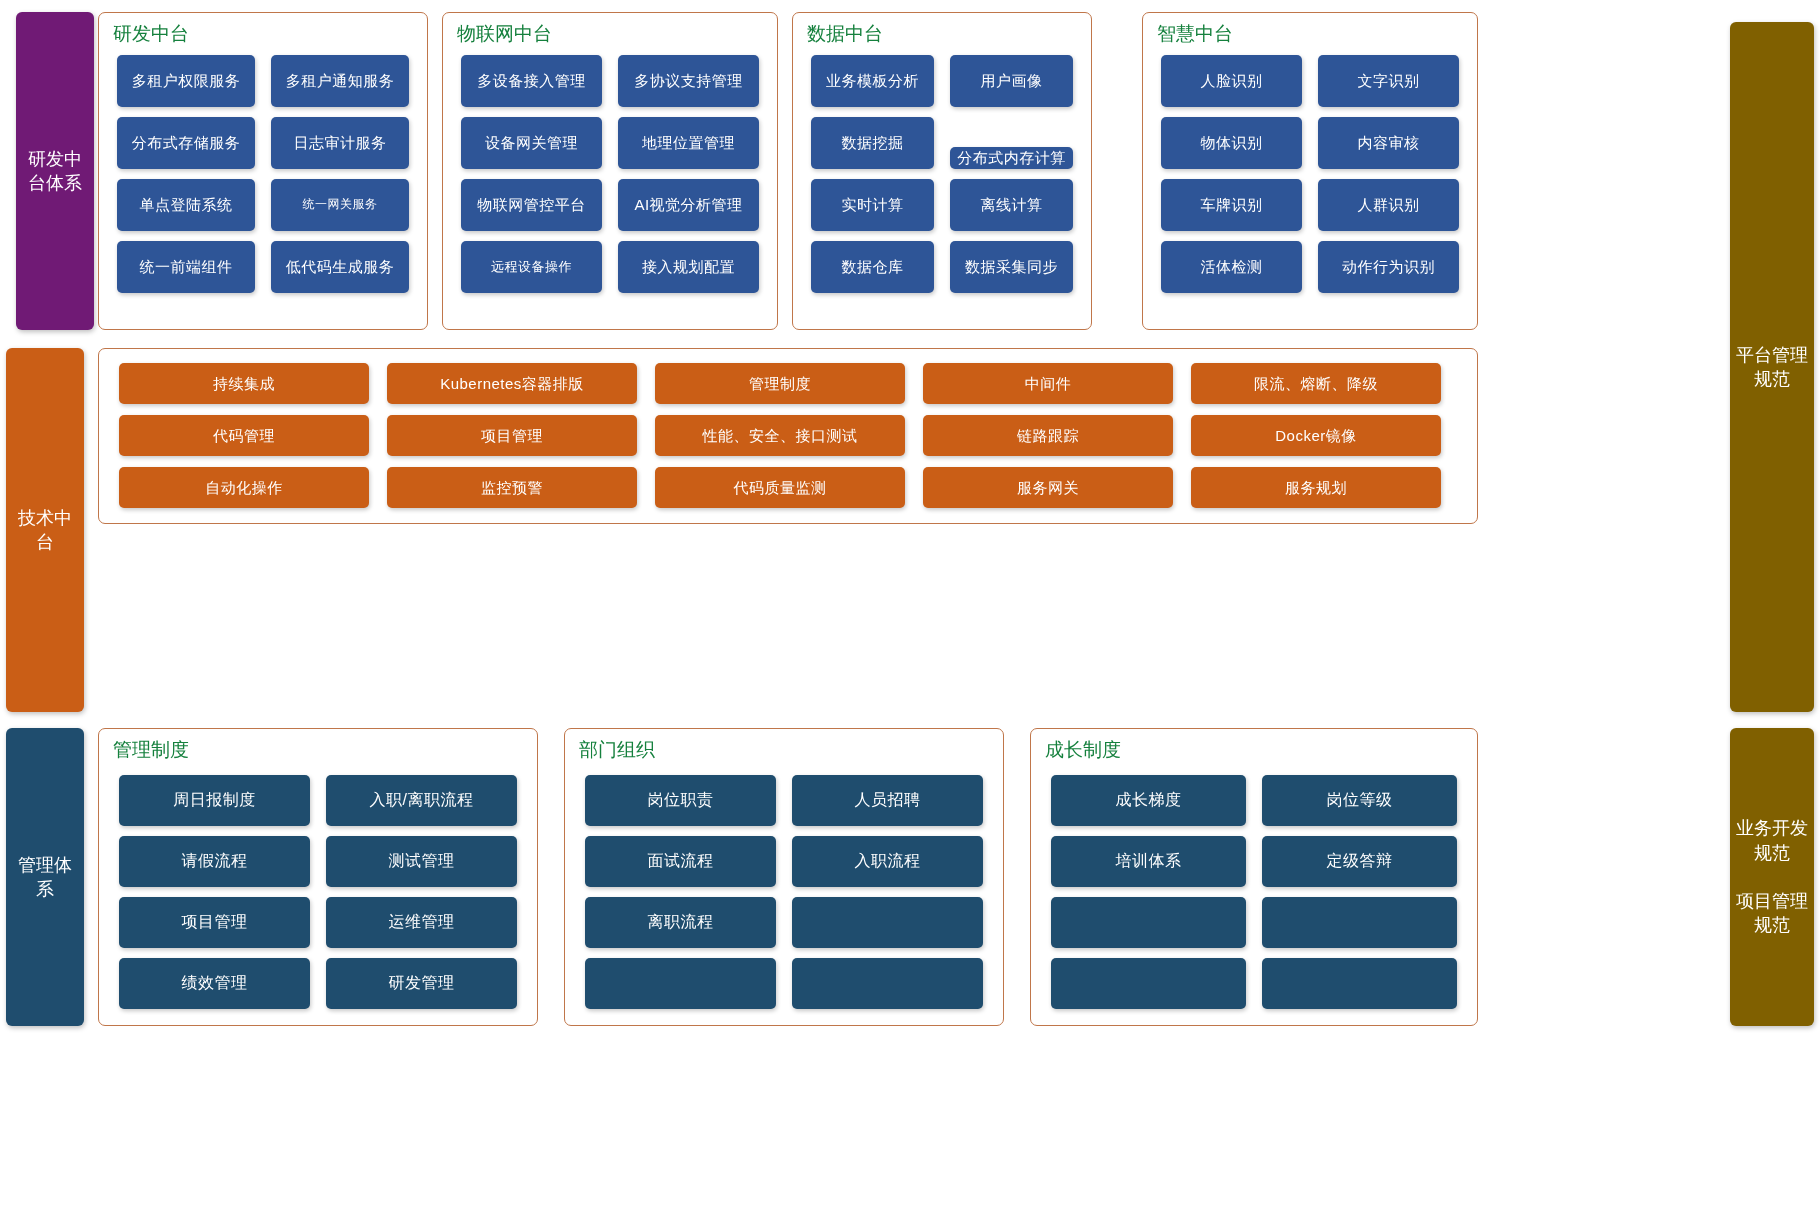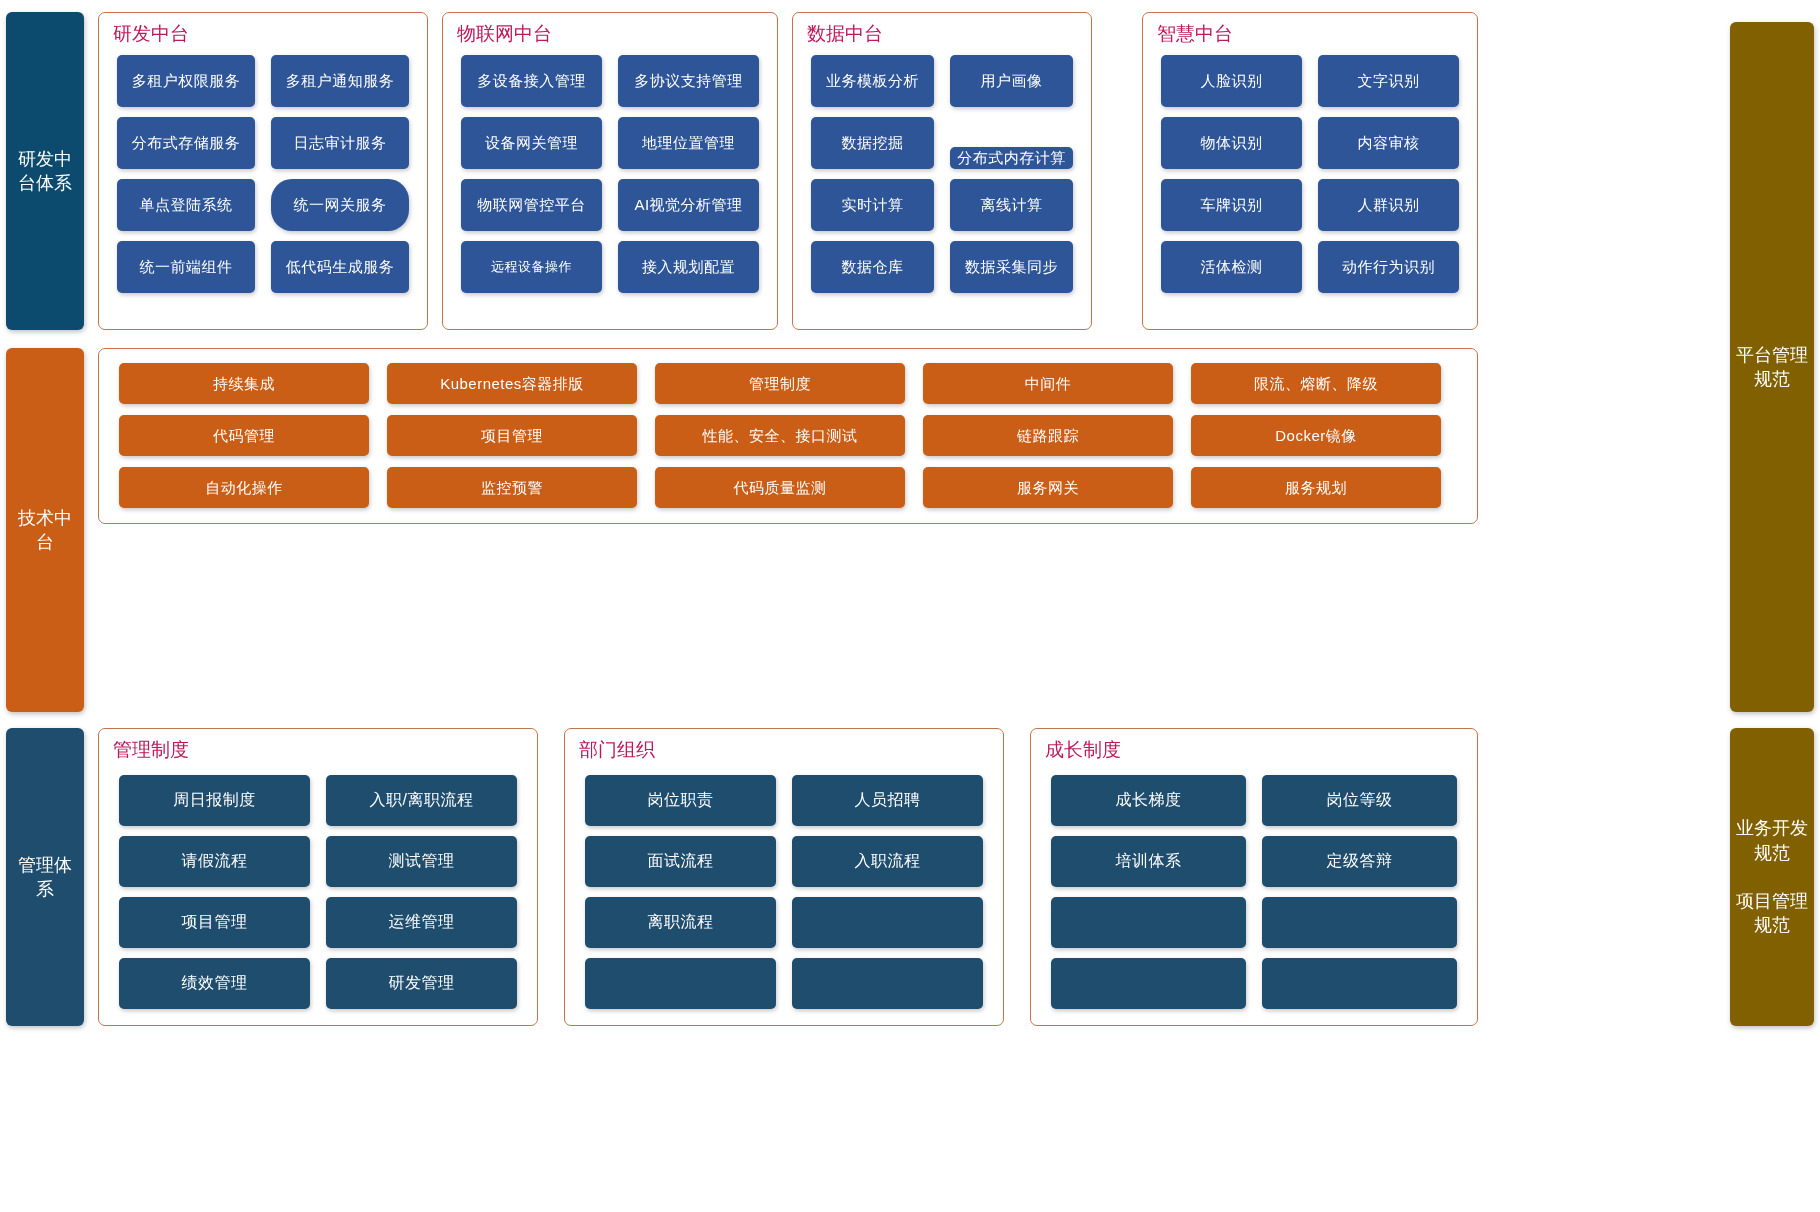--- a/index.html
+++ b/index.html
@@ -28,36 +28,36 @@
 
   
   .rail{
     position:absolute;
     border-radius:6px;
     display:flex;align-items:center;justify-content:center;
     text-align:center;color:#fff;font-size:18px;line-height:1.35;
     box-shadow:1px 2px 5px rgba(0,0,0,.25);
     box-sizing:border-box;padding:4px 6px;
   }
-  .rail.blue{background:#0c4a6e;}
+  .rail.blue{background:#701a75;margin-left:10px;}
   .rail.blue-dark{background:#1f4d6e;}
   .rail.orange{background:#ca5e16;}
   .rail.olive{background:#806000;}
 
   
   .panel{
     position:absolute;
     border:1.6px solid #c0764a;
     border-radius:7px;
     background:#ffffff;
     box-sizing:border-box;
   }
   .panel-title{
     position:absolute;
-    font-size:19px;color:#be185d;
+    font-size:19px;color:#15803d;
     left:14px;top:8px;
     white-space:nowrap;
   }
   .grid2{
     position:absolute;left:0;right:0;
     display:grid;
     grid-template-columns:1fr 1fr;
     gap:10px 16px;
     padding:0 18px;
     box-sizing:border-box;
@@ -100,21 +100,21 @@
   </div>
 
   <div class="panel" style="left:98px;top:12px;width:330px;height:318px;">
     <div class="panel-title">研发中台</div>
     <div class="grid2" style="top:42px;height:258px;grid-auto-rows:52px;">
       <div class="tile blue" style="font-size:15px;">多租户权限服务</div>
       <div class="tile blue" style="font-size:15px;">多租户通知服务</div>
       <div class="tile blue" style="font-size:15px;">分布式存储服务</div>
       <div class="tile blue" style="font-size:15px;">日志审计服务</div>
       <div class="tile blue" style="font-size:15px;">单点登陆系统</div>
-      <div class="tile blue" style="font-size:15px;border-radius:21px;">统一网关服务</div>
+      <div class="tile blue" style="font-size:12px;">统一网关服务</div>
       <div class="tile blue" style="font-size:15px;">统一前端组件</div>
       <div class="tile blue" style="font-size:15px;">低代码生成服务</div>
     </div>
   </div>
 
   <div class="panel" style="left:442px;top:12px;width:336px;height:318px;">
     <div class="panel-title">物联网中台</div>
     <div class="grid2" style="top:42px;height:258px;grid-auto-rows:52px;">
       <div class="tile blue" style="font-size:15px;">多设备接入管理</div>
       <div class="tile blue" style="font-size:15px;">多协议支持管理</div>

